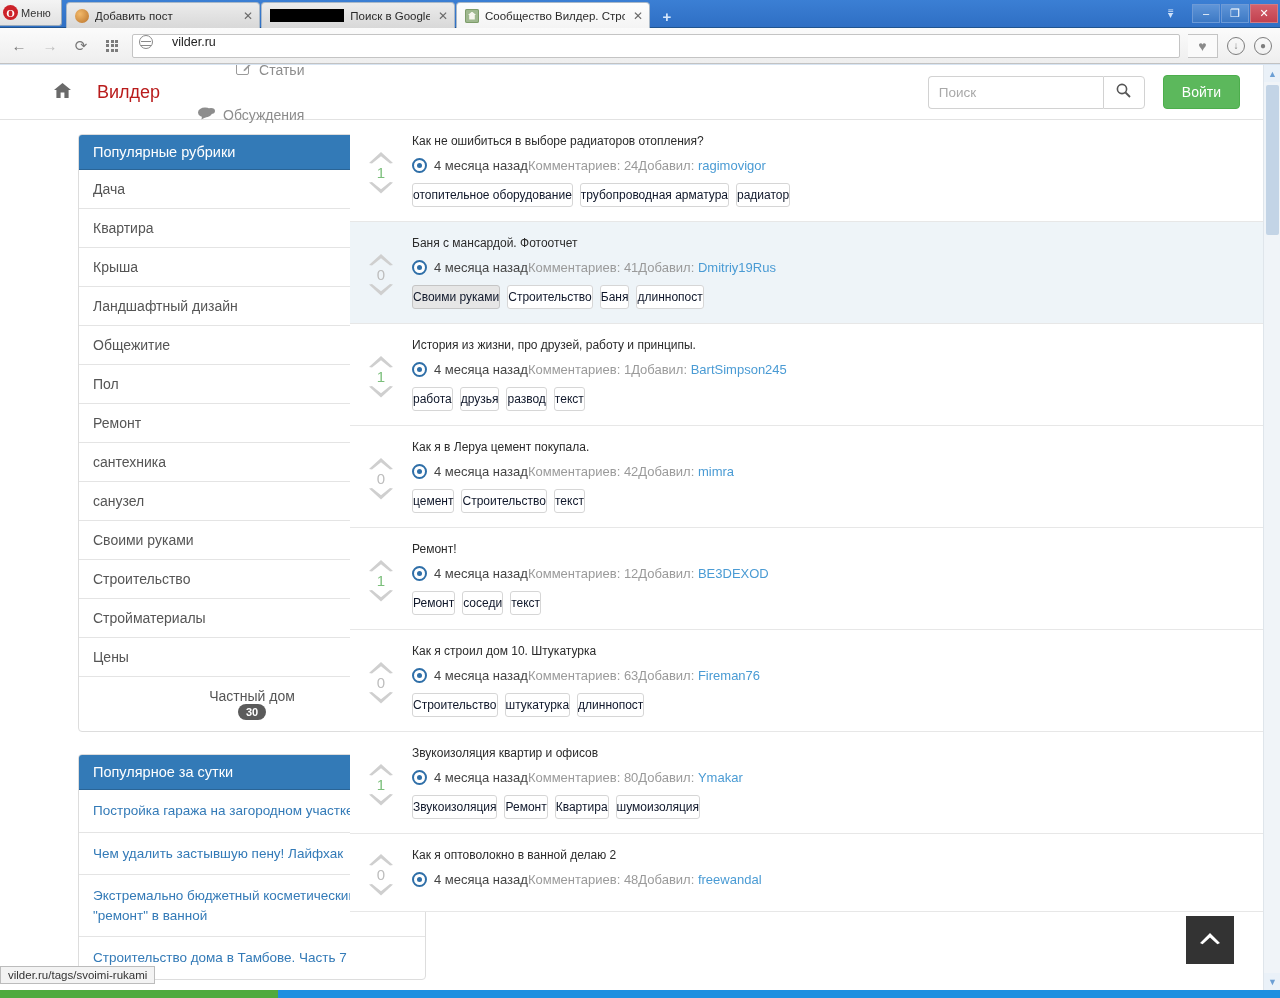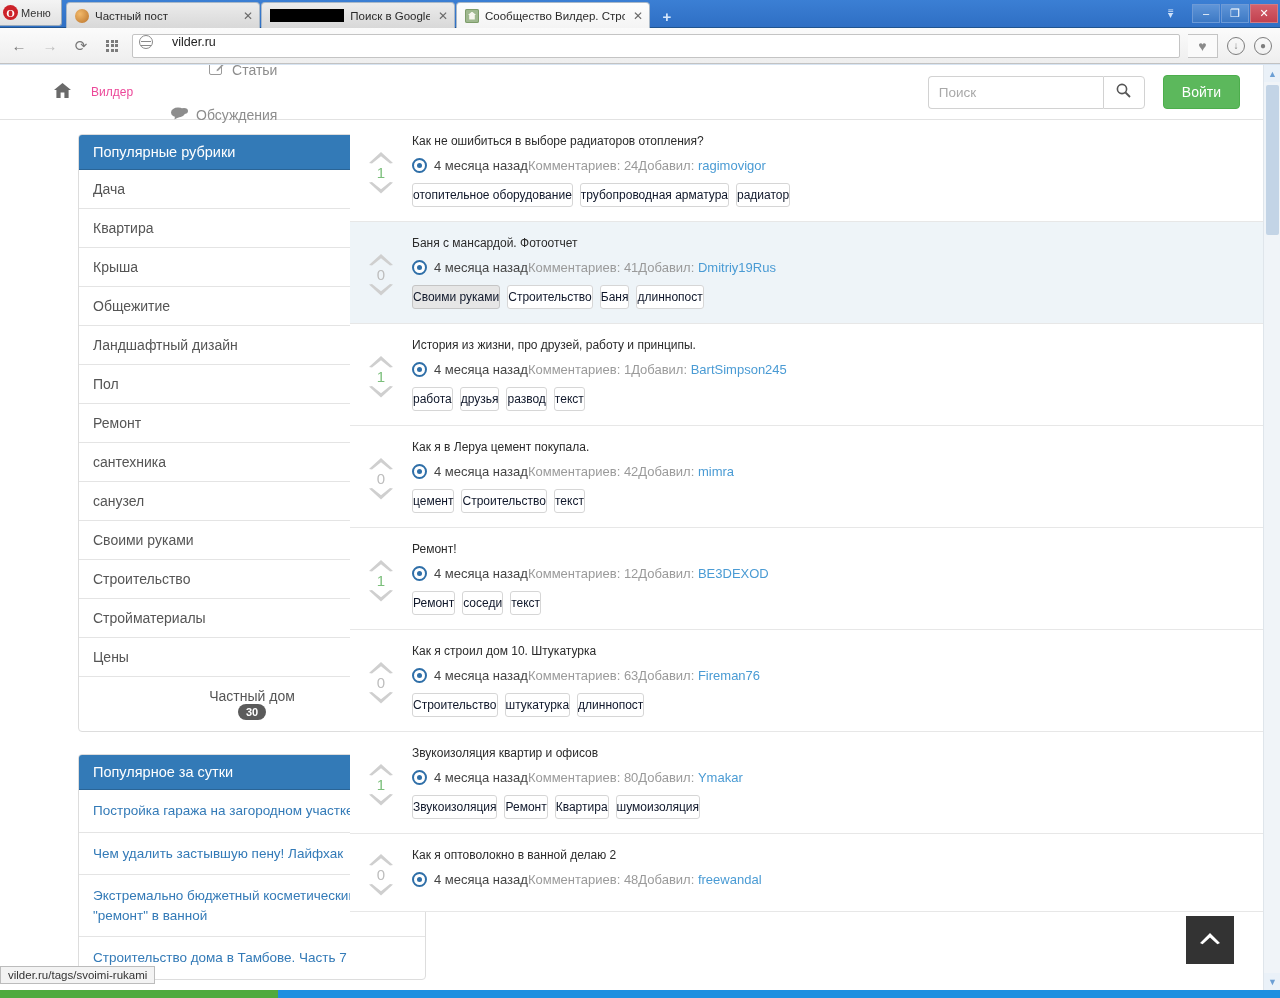--- a/index.html
+++ b/index.html
@@ -103,21 +103,21 @@
 
   
   .page {
     position:absolute; left:0; top:65px; width:1280px; height:925px;
     background:#fff; overflow:hidden;
   }
   .sitebar {
     height:55px; background:#fff; border-bottom:1px solid #e2e2e2;
     display:flex; align-items:center; padding:0 40px 0 54px;
   }
-  .brand { display:flex; align-items:center; gap:20px; font-size:12px; color:#ec4899; font-weight:500; }
+  .brand { display:flex; align-items:center; gap:26px; font-size:18px; color:#b91c1c; font-weight:500; }
   .nav-links { display:flex; align-items:flex-end; gap:28px; margin-left:38px;flex-direction:column; }
   .nav-link { display:flex; align-items:center; gap:8px; font-size:14px; color:#8d8d8d; }
   .sitebar-right { margin-left:auto; display:flex; align-items:center; gap:18px; }
   .searchwrap { display:flex; }
   .searchwrap input {
     width:175px; height:33px; border:1px solid #d2d2d2; border-right:none;
     border-radius:4px 0 0 4px; padding:8px 10px; font-size:13.5px; color:#333;
     font-family:"Liberation Sans", sans-serif; outline:none; background:#fff;
   }
   .searchwrap input::placeholder { color:#a9a9a9; }
@@ -218,21 +218,21 @@
 
   <div class="titlebar">
     <div class="opera-menu">
       <span class="opera-o">O</span>
       <span>Меню</span>
     </div>
 
     <div class="tabstrip">
       <div class="tab">
         <span class="favicon fav-post"></span>
-        <span class="tab-title">Частный пост</span>
+        <span class="tab-title">Добавить пост</span>
         <span class="tab-close">✕</span>
       </div>
       <div class="tab">
         <span class="redact"></span>
         <span class="tab-title">Поиск в Google</span>
         <span class="tab-close">✕</span>
       </div>
       <div class="tab active">
         <span class="favicon fav-site"></span>
         <span class="tab-title">Сообщество Вилдер. Стро</span>
@@ -335,26 +335,26 @@
               </div>
               <div class="cat-item">
                 <span>Квартира</span>
                 <span class="badge">39</span>
               </div>
               <div class="cat-item">
                 <span>Крыша</span>
                 <span class="badge">3</span>
               </div>
               <div class="cat-item">
+                <span>Ландшафтный дизайн</span>
+                <span class="badge">1</span>
+              </div>
+              <div class="cat-item">
                 <span>Общежитие</span>
                 <span class="badge">6</span>
-              </div>
-              <div class="cat-item">
-                <span>Ландшафтный дизайн</span>
-                <span class="badge">1</span>
               </div>
               <div class="cat-item">
                 <span>Пол</span>
                 <span class="badge">3</span>
               </div>
               <div class="cat-item">
                 <span>Ремонт</span>
                 <span class="badge">94</span>
               </div>
               <div class="cat-item">

